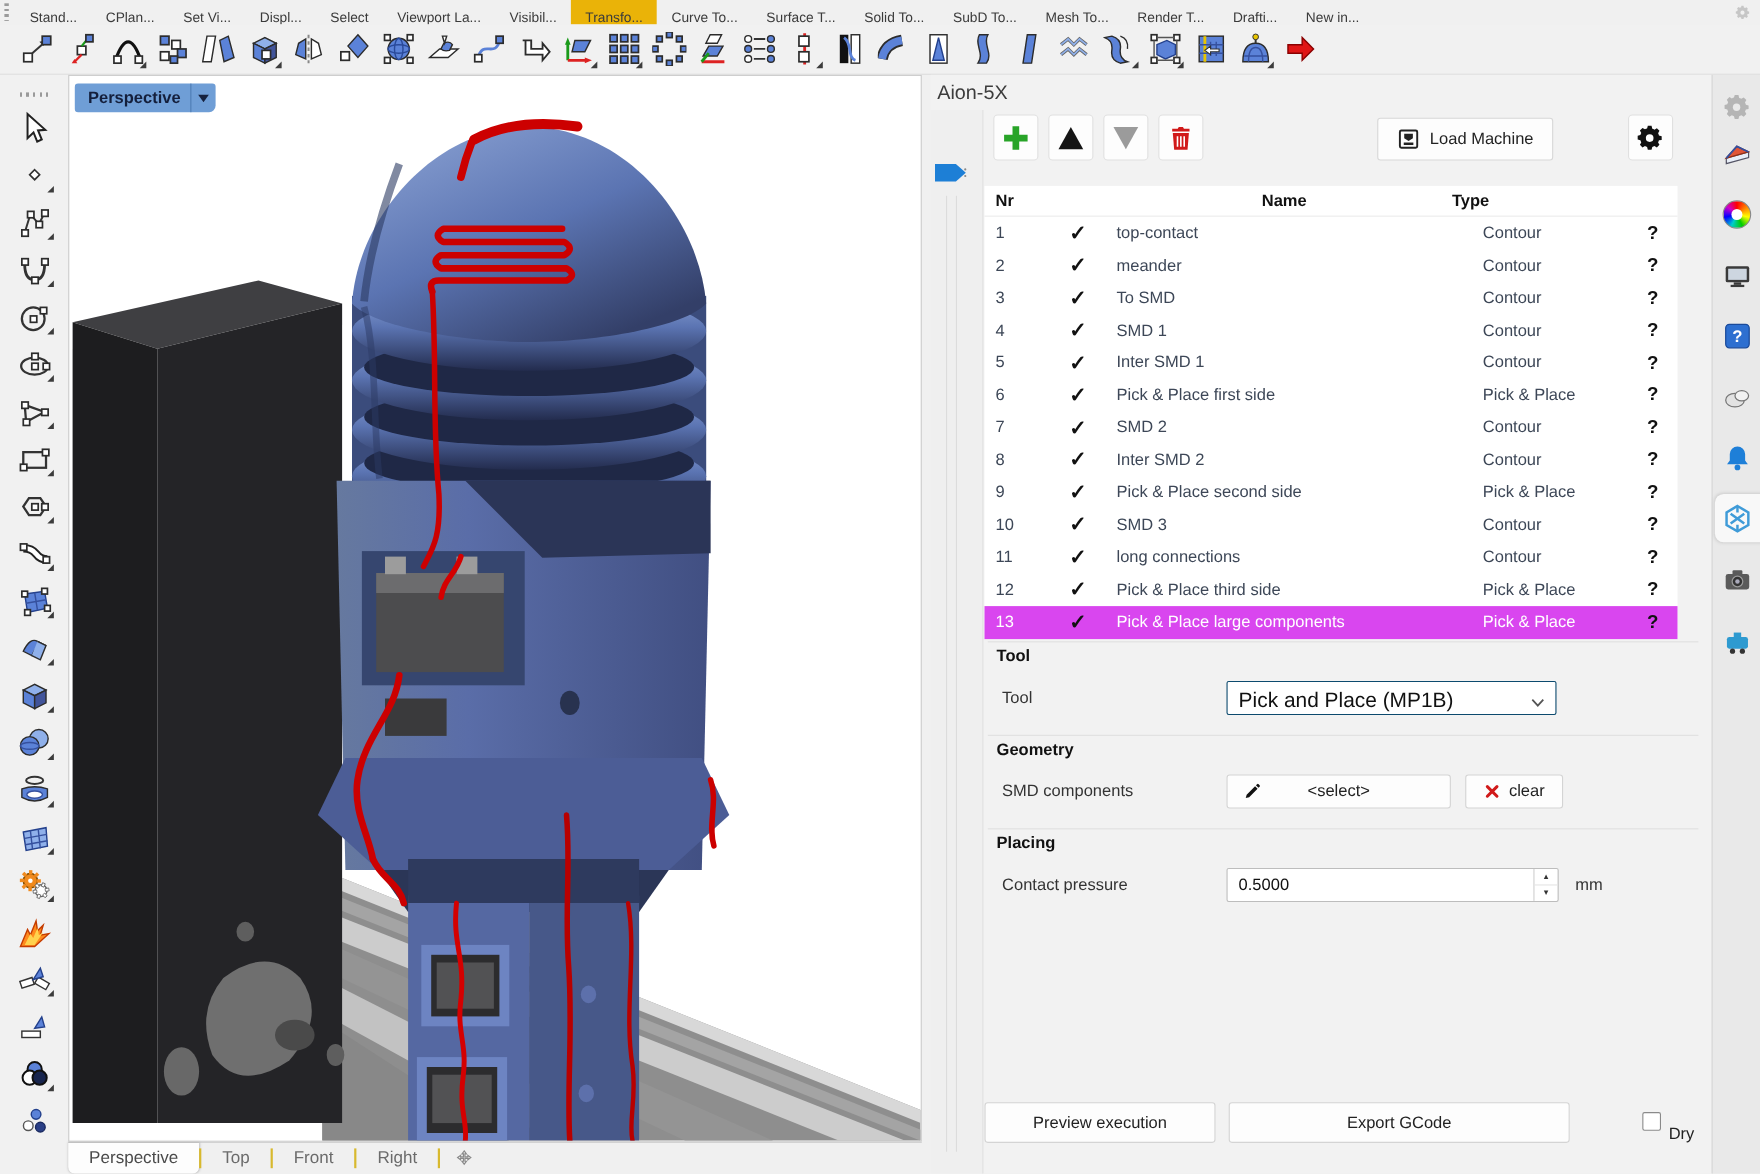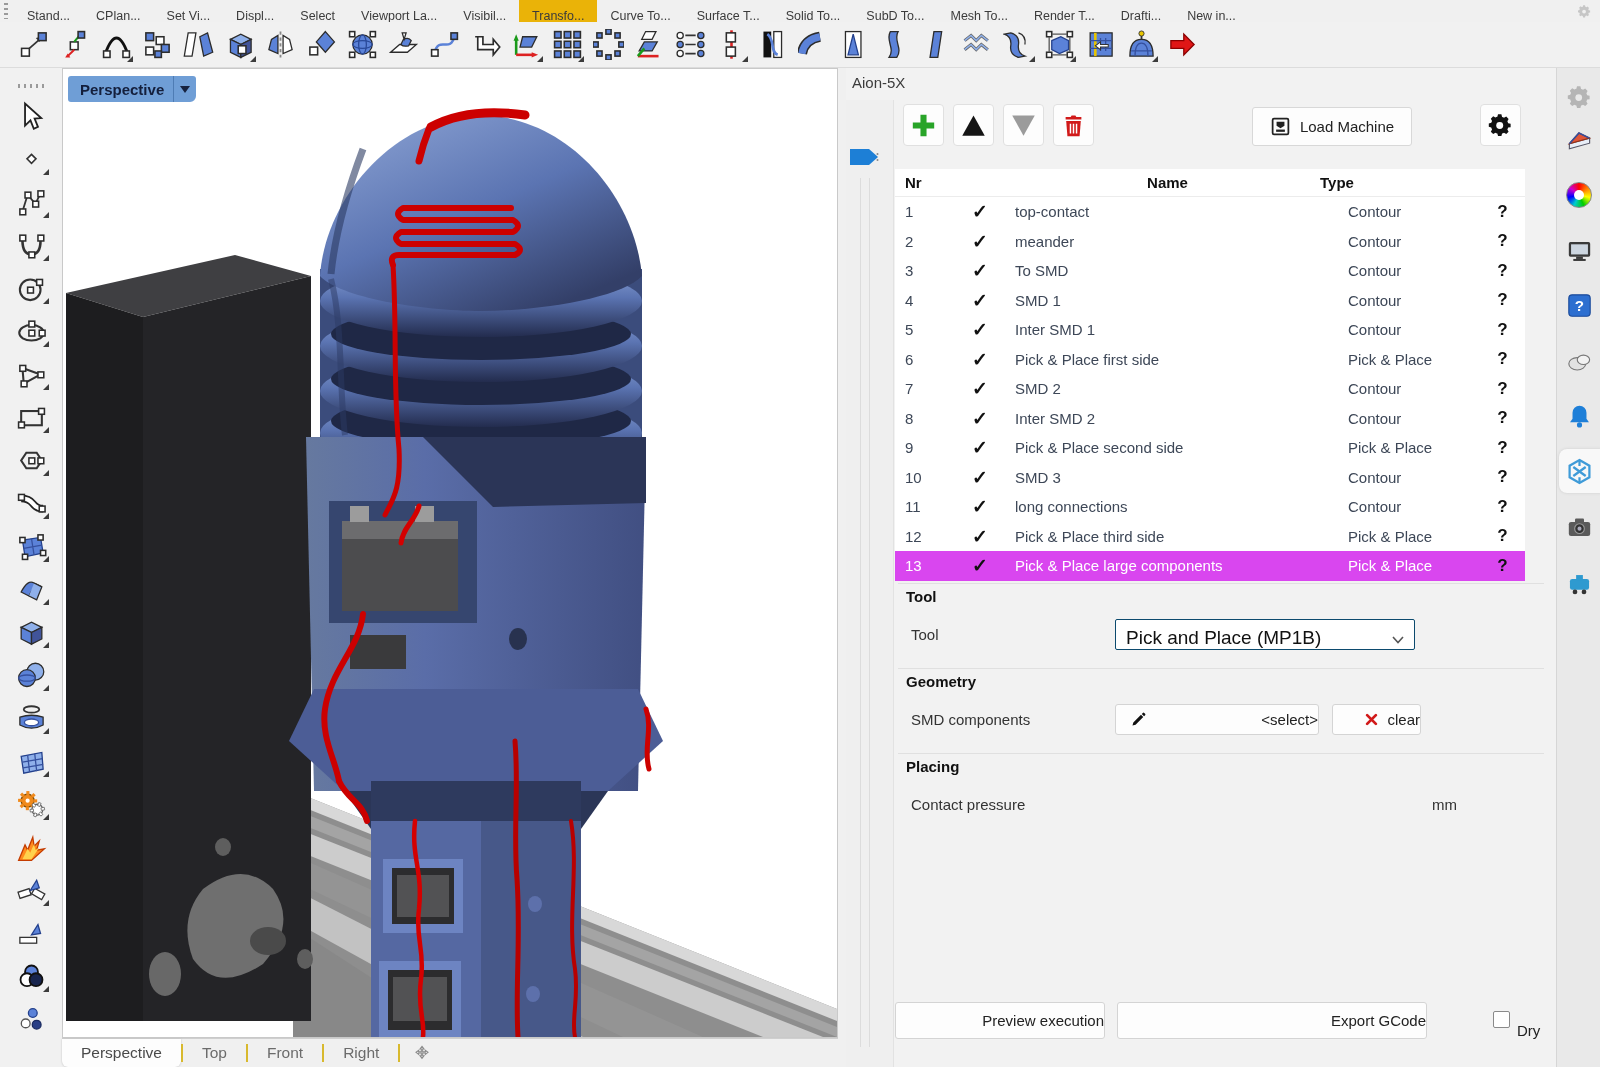--- a/index.html
+++ b/index.html
@@ -25,21 +25,21 @@
   .scene{position:absolute;left:0;top:0}
   .vp-label{position:absolute;left:5px;top:7px;height:26px;background:#6f9ed6;border-radius:3px 3px 6px 3px;display:flex;align-items:center;font-weight:bold;font-size:15px;color:#141f3c;padding-left:12px}
   .vp-label-arrow{width:22px;height:100%;border-left:1px solid #4e7cb4;display:flex;align-items:center;justify-content:center;margin-left:9px}
   .vp-tabs{position:absolute;left:62px;top:1038px;width:776px;height:29px;background:#f0f0f0;border-top:1px solid #cfcfcf;display:flex;align-items:stretch;font-size:15.5px;color:#6b6b6b;box-sizing:border-box}
   .vp-tab{padding:0 19px;display:flex;align-items:center;white-space:nowrap}
   .vp-tab.active{background:#fdfdfd;color:#4a4a4a;border-radius:0 0 6px 6px;box-shadow:0 0 2px #bbb}
   .vp-sep{width:2px;background:#d8b92e;margin:5px 0}
   .pan-icon{margin-left:14px;display:flex;align-items:center}
   
   .panel{position:absolute;left:846px;top:68px;width:710px;height:999px;background:#f2f2f2}
-  .panel-title{position:absolute;left:6px;top:6px;font-size:15px;color:#3c3c3c}
+  .panel-title{position:absolute;left:6px;top:6px;font-size:18px;color:#3c3c3c}
   .panel-margin{position:absolute;left:0;top:32px;width:47px;bottom:0;background:#efefef;border-right:1px solid #e2e2e2}
   .margin-lines{position:absolute;left:14px;top:78px;bottom:20px;width:8px;border-left:1px solid #dcdcdc;border-right:1px solid #dcdcdc}
   .flag{position:absolute;left:2px;top:44px;width:32px;height:26px}
   .p-toolbar{position:absolute;left:47px;top:36px;right:0;height:50px}
   .icon-btn{position:absolute;width:41px;height:42px;background:#fdfdfd;border:1px solid #e0e0e0;border-radius:4px;display:flex;align-items:center;justify-content:center;box-sizing:border-box}
   .icon-btn svg{width:27px;height:27px}
   .loadmachine{position:absolute;left:359px;top:3px;width:158px;height:37px;background:#fdfdfd;border:1px solid #d8d8d8;border-radius:3px;display:flex;align-items:center;justify-content:center;gap:9px;font-size:15px;color:#222}
   .loadmachine svg{width:21px;height:21px}
   
   .p-table{position:absolute;left:49px;top:101px;width:630px;background:#fff}
@@ -51,21 +51,21 @@
   .c-chk{width:70px;text-align:center;font-size:19px;font-weight:bold;color:#111}
   .c-name{width:305px}
   .c-type{width:160px;text-align:left;padding-left:28px;box-sizing:border-box}
   .c-qm{width:45px;text-align:center;font-weight:bold;font-size:17px;color:#111}
   
   .group-title{position:absolute;left:60px;font-weight:bold;font-size:15px;color:#111}
   .hairline{position:absolute;left:52px;right:12px;height:1px;background:#e0e0e0}
   .f-label{position:absolute;left:65px;font-size:15px;color:#333}
   .combo{position:absolute;left:269px;width:300px;height:31px;background:#fff;border:1px solid #0c4a6e;border-radius:2px;display:flex;align-items:flex-end;box-sizing:border-box;font-size:19px;color:#111;padding-left:10px}
   .combo .chev{margin-left:auto;margin-right:10px}
-  .btn{background:#fdfdfd;border:1px solid #d4d4d4;border-radius:3px;display:flex;align-items:center;justify-content:flex-end;box-sizing:border-box;font-size:15px;color:#222}
+  .btn{background:#fdfdfd;border:1px solid #d4d4d4;border-radius:3px;display:flex;align-items:center;justify-content:center;box-sizing:border-box;font-size:15px;color:#222}
   .sel-btn{position:absolute;left:269px;width:204px;height:31px}
   .sel-btn svg{position:absolute;left:14px;width:17px;height:17px}
   .clear-btn{position:absolute;left:486px;width:89px;height:31px;gap:8px}
   .clear-btn svg{width:15px;height:15px}
   .num-input{position:absolute;left:269px;width:302px;height:31px;background:#fff;border:1px solid #bdbdbd;border-radius:2px;box-sizing:border-box;display:flex;align-items:center;font-size:15px;color:#111}
   .num-input .val{padding-left:10px;flex:1}
   .spin{width:21px;height:100%;border-left:1px solid #d0d0d0;display:flex;flex-direction:column}
   .spin div{flex:1;display:flex;align-items:center;justify-content:center;font-size:7px;color:#333;border-bottom:1px solid #e4e4e4}
   .spin div:last-child{border-bottom:none}
   .unit{position:absolute;left:586px;font-size:15px;color:#333}
@@ -806,20 +806,27 @@
   <div class="btn clear-btn" style="top:636px">
     <svg viewBox="0 0 24 24">
         <path stroke="#d11a1a" stroke-width="4.4" stroke-linecap="round" d="M5 5 19 19 M19 5 5 19"></path>
       </svg>
     <span>clear</span>
   </div>
 
   <div class="hairline" style="top:685px"></div>
   <div class="group-title" style="top:690px">Placing</div>
   <div class="f-label" style="top:728px">Contact pressure</div>
+  <div class="num-input" style="top:721px">
+    <span class="val">0.5000</span>
+    <span class="spin">
+        <div>▲</div>
+        <div>▼</div>
+      </span>
+  </div>
   <div class="unit" style="top:728px">mm</div>
 
   <div class="p-footer">
     <div class="btn pf-btn" style="left:222px;width:310px">
       <span>Export GCode</span>
     </div>
     <div class="btn pf-btn" style="left:0;width:210px">
       <span>Preview execution</span>
     </div>
     <div class="checkbox"></div>

